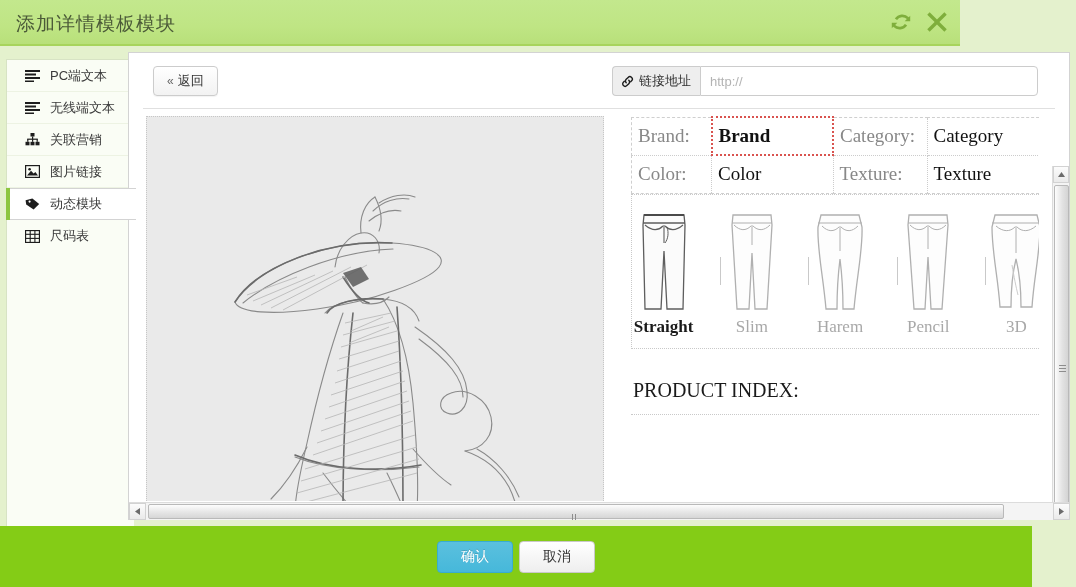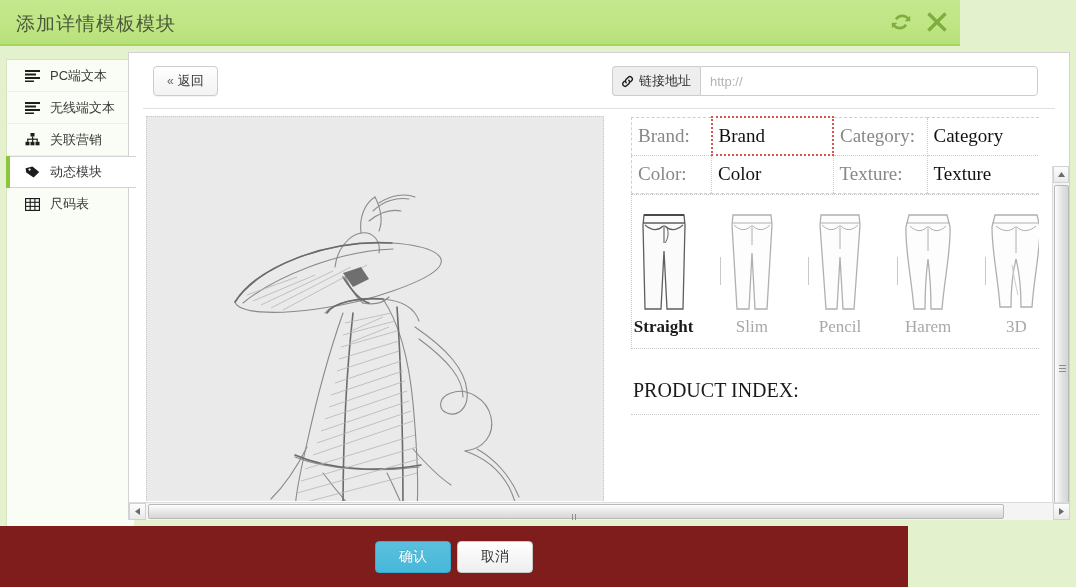--- a/index.html
+++ b/index.html
@@ -175,20 +175,21 @@
     font-size: 19px;
     vertical-align: middle;
     white-space: nowrap;
     overflow: hidden;
   }
   .attr-table td.k { color: #888888; width: 80px; }
   .attr-table td.k.wide { width: 94px; }
   .attr-table td.v { color: #111111; }
   .attr-table td.v.sel {
     border: 2px dotted #d9534f;
+    font-weight: bold;
   }
 
   .sect-title {
     font-family: "Liberation Serif", "DejaVu Serif", serif;
     font-size: 20px;
     color: #1a1a1a;
     margin: 23px 0 11px 2px;
     letter-spacing: 0.3px;
   }
 
@@ -292,22 +293,22 @@
   .hs-grip {
     position: absolute; left: 50%; top: 50%;
     margin-left: -4px; margin-top: -4px;
     width: 8px; height: 8px;
   }
   .hs-grip i { display: inline-block; width: 1px; height: 8px; background: #8d8d8d; margin-right: 2px; }
 
   
   .footer {
     position: absolute; left: 0; bottom: 0;
-    width: 908px; height: 61px;
-    background: #7f1d1d;
+    width: 1032px; height: 61px;
+    background: #84cc16;
     display: flex; align-items: center; justify-content: center;
     gap: 6px;
   }
   .btn {
     height: 32px;
     min-width: 76px;
     padding: 0 18px;
     font-size: 14px;
     border-radius: 4px;
     cursor: pointer;
@@ -379,20 +380,30 @@
           <rect x="11.6" y="6.2" width="1.2" height="2.6" fill="#1d1d1d"></rect>
           <rect x="7" y="6.2" width="1.2" height="2.6" fill="#1d1d1d"></rect>
           <rect x="0.5" y="8.8" width="4" height="3.5" fill="#1d1d1d"></rect>
           <rect x="5.5" y="8.8" width="4" height="3.5" fill="#1d1d1d"></rect>
           <rect x="10.5" y="8.8" width="4" height="3.5" fill="#1d1d1d"></rect>
         </svg>
       </span>
       <span class="lbl">关联营销</span>
     </div>
 
+    <div class="side-item">
+      <span class="ic">
+        <svg width="15" height="13" viewBox="0 0 15 13">
+          <rect x="0.5" y="0.5" width="14" height="12" fill="none" stroke="#1d1d1d" stroke-width="1.4"></rect>
+          <circle cx="4.6" cy="4.2" r="1.3" fill="#1d1d1d"></circle>
+          <path d="M2 10.5 L6 5.8 L8.6 8.6 L10.4 7 L13 10.5 Z" fill="#1d1d1d"></path>
+        </svg>
+      </span>
+      <span class="lbl">图片链接</span>
+    </div>
 
     <div class="side-item active">
       <span class="ic">
         <svg width="15" height="13" viewBox="0 0 15 13">
           <path d="M0.6 2.2 L7.4 0.6 L14.2 6.0 L8.6 11.6 L1.2 6.4 Z" fill="#1d1d1d"></path>
           <circle cx="4.6" cy="3.6" r="1.1" fill="#ffffff"></circle>
         </svg>
       </span>
       <span class="lbl">动态模块</span>
     </div>
@@ -557,42 +568,42 @@
                   <path d="M8 16 C14 22 20 22 25 17" fill="none" stroke="#b0b0b0" stroke-width="1"></path>
                   <path d="M44 16 C38 22 32 22 27 17" fill="none" stroke="#b0b0b0" stroke-width="1"></path>
                   <path d="M26 16 L26 36" stroke="#b0b0b0" stroke-width="1"></path>
                 </svg>
               </span>
               <span class="nm">Slim</span>
             </div>
 
             <div class="vt-item">
               <span class="pant">
+                <svg width="54" height="104" viewBox="0 0 54 104">
+                  <path d="M8 6 L46 6 L49 18 C50 40 44 66 41 100 L30 100 C30 74 28 58 27 50 C26 58 24 74 24 100 L13 100 C10 66 4 40 5 18 Z" fill="#fdfdfd" stroke="#b0b0b0" stroke-width="1.3"></path>
+                  <path d="M5 14 L49 14" stroke="#b0b0b0" stroke-width="1.2" fill="none"></path>
+                  <path d="M9 17 C15 23 21 23 26 18" fill="none" stroke="#b0b0b0" stroke-width="1"></path>
+                  <path d="M45 17 C39 23 33 23 28 18" fill="none" stroke="#b0b0b0" stroke-width="1"></path>
+                  <path d="M27 17 L27 42" stroke="#b0b0b0" stroke-width="1"></path>
+                </svg>
+              </span>
+              <span class="nm">Harem</span>
+            </div>
+
+            <div class="vt-item">
+              <span class="pant">
                 <svg width="52" height="104" viewBox="0 0 52 104">
                   <path d="M7 6 L45 6 L46 16 L40 100 L29 100 L26 48 L23 100 L12 100 L6 16 Z" fill="#fdfdfd" stroke="#b0b0b0" stroke-width="1.3"></path>
                   <path d="M6 14 L46 14" stroke="#b0b0b0" stroke-width="1.2" fill="none"></path>
                   <path d="M8 16 C14 22 20 22 25 17" fill="none" stroke="#b0b0b0" stroke-width="1"></path>
                   <path d="M44 16 C38 22 32 22 27 17" fill="none" stroke="#b0b0b0" stroke-width="1"></path>
                   <path d="M26 16 L26 40" stroke="#b0b0b0" stroke-width="1"></path>
                 </svg>
               </span>
               <span class="nm">Pencil</span>
-            </div>
-
-            <div class="vt-item">
-              <span class="pant">
-                <svg width="54" height="104" viewBox="0 0 54 104">
-                  <path d="M8 6 L46 6 L49 18 C50 40 44 66 41 100 L30 100 C30 74 28 58 27 50 C26 58 24 74 24 100 L13 100 C10 66 4 40 5 18 Z" fill="#fdfdfd" stroke="#b0b0b0" stroke-width="1.3"></path>
-                  <path d="M5 14 L49 14" stroke="#b0b0b0" stroke-width="1.2" fill="none"></path>
-                  <path d="M9 17 C15 23 21 23 26 18" fill="none" stroke="#b0b0b0" stroke-width="1"></path>
-                  <path d="M45 17 C39 23 33 23 28 18" fill="none" stroke="#b0b0b0" stroke-width="1"></path>
-                  <path d="M27 17 L27 42" stroke="#b0b0b0" stroke-width="1"></path>
-                </svg>
-              </span>
-              <span class="nm">Harem</span>
             </div>
 
             <div class="vt-item">
               <span class="pant">
                 <svg width="56" height="104" viewBox="0 0 56 104">
                   <path d="M7 6 L49 6 L52 18 C52 44 46 68 44 98 L33 98 C33 74 30 58 28 50 C26 58 23 74 23 98 L12 98 C10 68 4 44 4 18 Z" fill="#fdfdfd" stroke="#b0b0b0" stroke-width="1.3"></path>
                   <path d="M4 14 L52 14" stroke="#b0b0b0" stroke-width="1.2" fill="none"></path>
                   <path d="M8 17 C15 23 22 23 27 18" fill="none" stroke="#b0b0b0" stroke-width="1"></path>
                   <path d="M48 17 C41 23 34 23 29 18" fill="none" stroke="#b0b0b0" stroke-width="1"></path>
                   <path d="M28 17 L28 44" stroke="#b0b0b0" stroke-width="1"></path>

